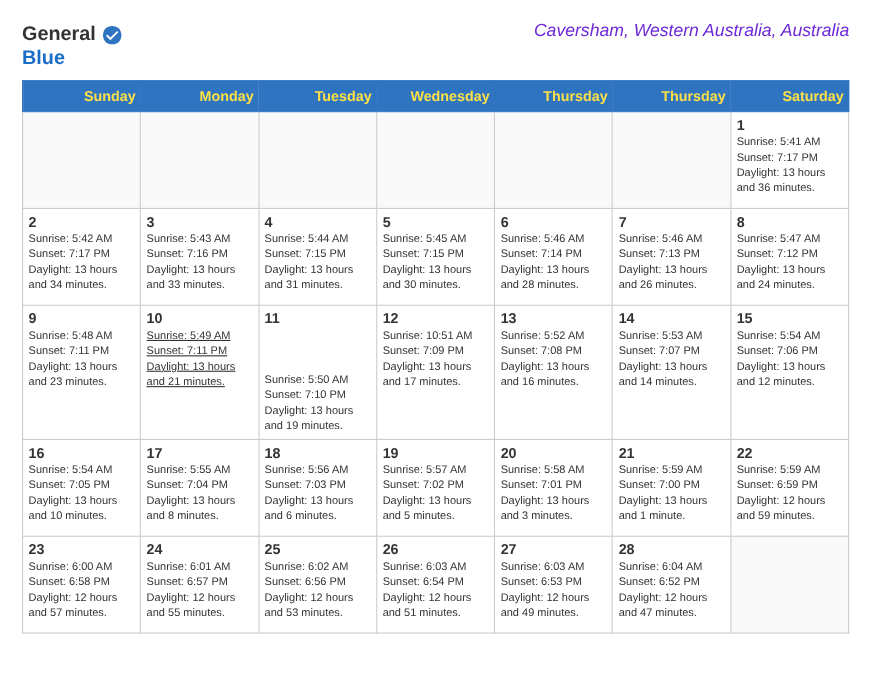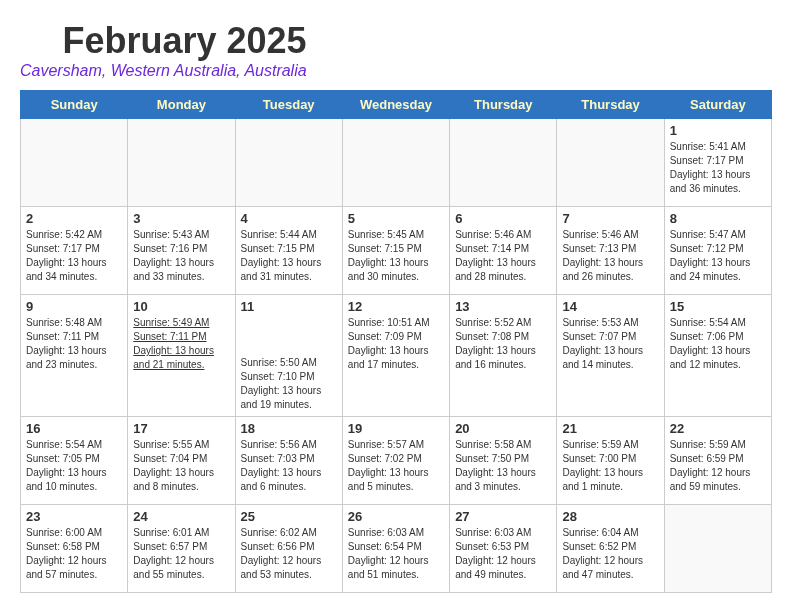--- a/index.html
+++ b/index.html
@@ -48,25 +48,25 @@
       color: #6d28d9;
       font-style: italic;
     }
     .calendar-table {
       width: 100%;
       border-collapse: collapse;
       border: 1px solid #ccc;
     }
     .calendar-table th {
       background-color: #2f74c0;
-      color: #fef9c3;
+      color: #fde047;
       font-size: 13px;
       font-weight: bold;
       padding: 6px 4px;
-      text-align: center;
+      text-align: right;
       border: 1px solid #2f74c0;
     }
     .calendar-table td {
       width: calc(100% / 7);
       vertical-align: top;
       padding: 4px 5px;
       border: 1px solid #ccc;
       font-size: 10.5px;
       color: #333;
       min-height: 80px;
@@ -84,22 +84,32 @@
       color: #333;
     }
     .empty-cell {
       background: #f9f9f9;
     }
   </style>
 </head>
 <body>
 
 <div class="header-section">
+  <div class="logo">
+    <div>
+      <span class="logo-text-general">General</span>
+      <svg class="logo-icon" viewBox="0 0 24 24" style="display:inline-block;vertical-align:middle;">
+        <path d="M12 2C6 2 2 6 2 12s4 10 10 10 10-4 10-10S18 2 12 2z" fill="#2f74c0"></path>
+        <path d="M18 8l-8 8-4-4" stroke="white" stroke-width="2" fill="none"></path>
+      </svg>
+      <br>
+      <span class="logo-text-blue">Blue</span>
+    </div>
+  </div>
   <div class="title-section">
-    <div class="main-title">February 2025</div>
     <div class="subtitle">Caversham, Western Australia, Australia</div>
   </div>
 </div>
 
 <table class="calendar-table">
   <thead>
     <tr>
     <th>Sunday</th>
         <th>Monday</th>
         <th>Tuesday</th>
@@ -252,21 +262,21 @@
         <td>
           <span class="day-number">19</span>
           <div class="day-info" style="white-space: pre-line;">Sunrise: 5:57 AM
 Sunset: 7:02 PM
 Daylight: 13 hours
 and 5 minutes.</div>
         </td>
         <td>
           <span class="day-number">20</span>
           <div class="day-info" style="white-space: pre-line;">Sunrise: 5:58 AM
-Sunset: 7:50 PM
+Sunset: 7:01 PM
 Daylight: 13 hours
 and 3 minutes.</div>
         </td>
         <td>
           <span class="day-number">21</span>
           <div class="day-info" style="white-space: pre-line;">Sunrise: 5:59 AM
 Sunset: 7:00 PM
 Daylight: 13 hours
 and 1 minute.</div>
         </td>

